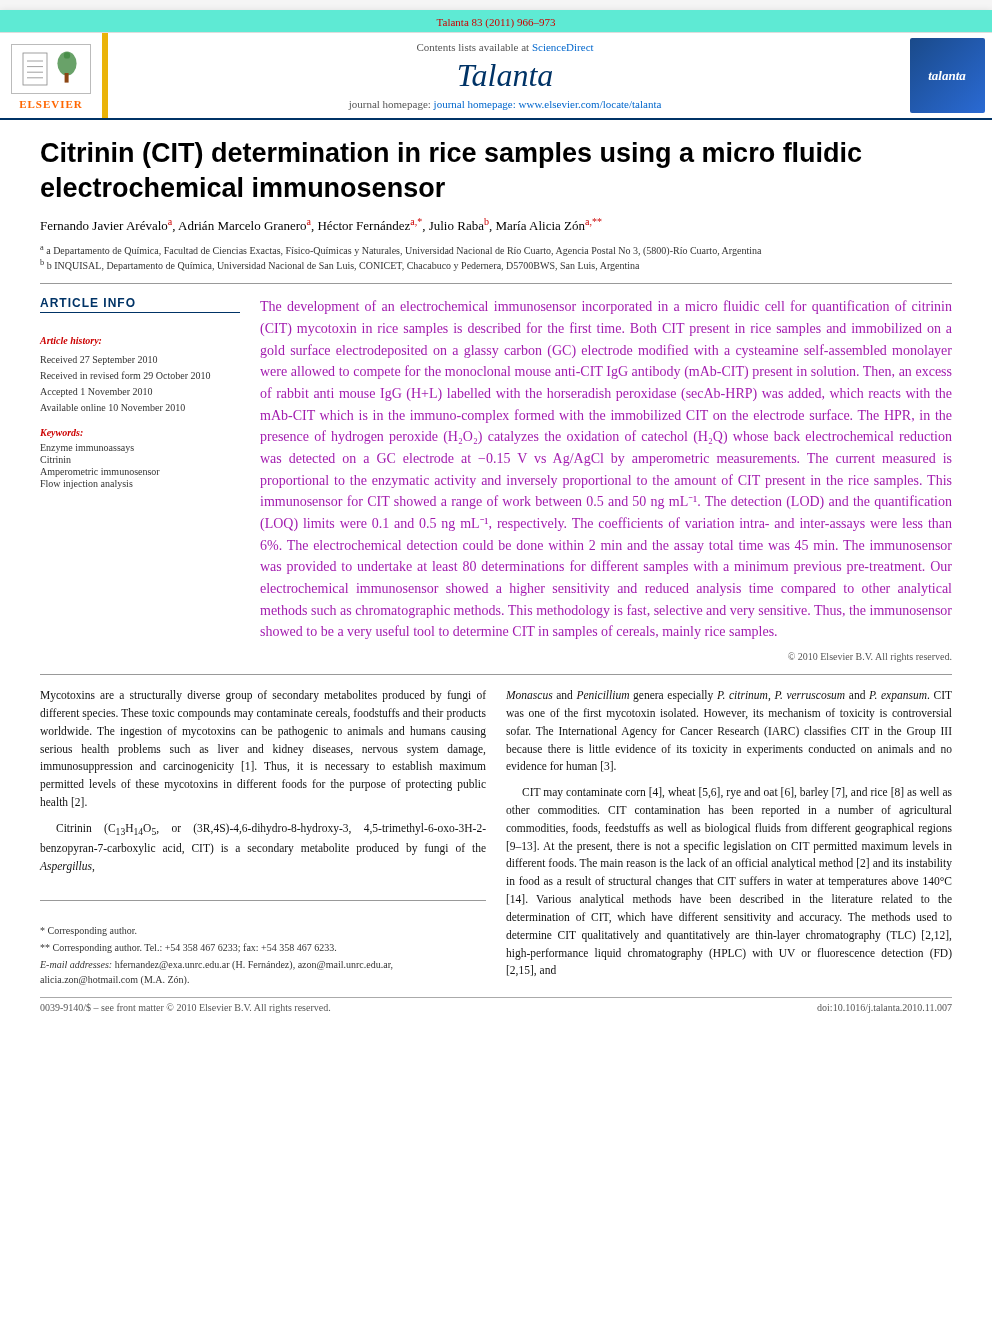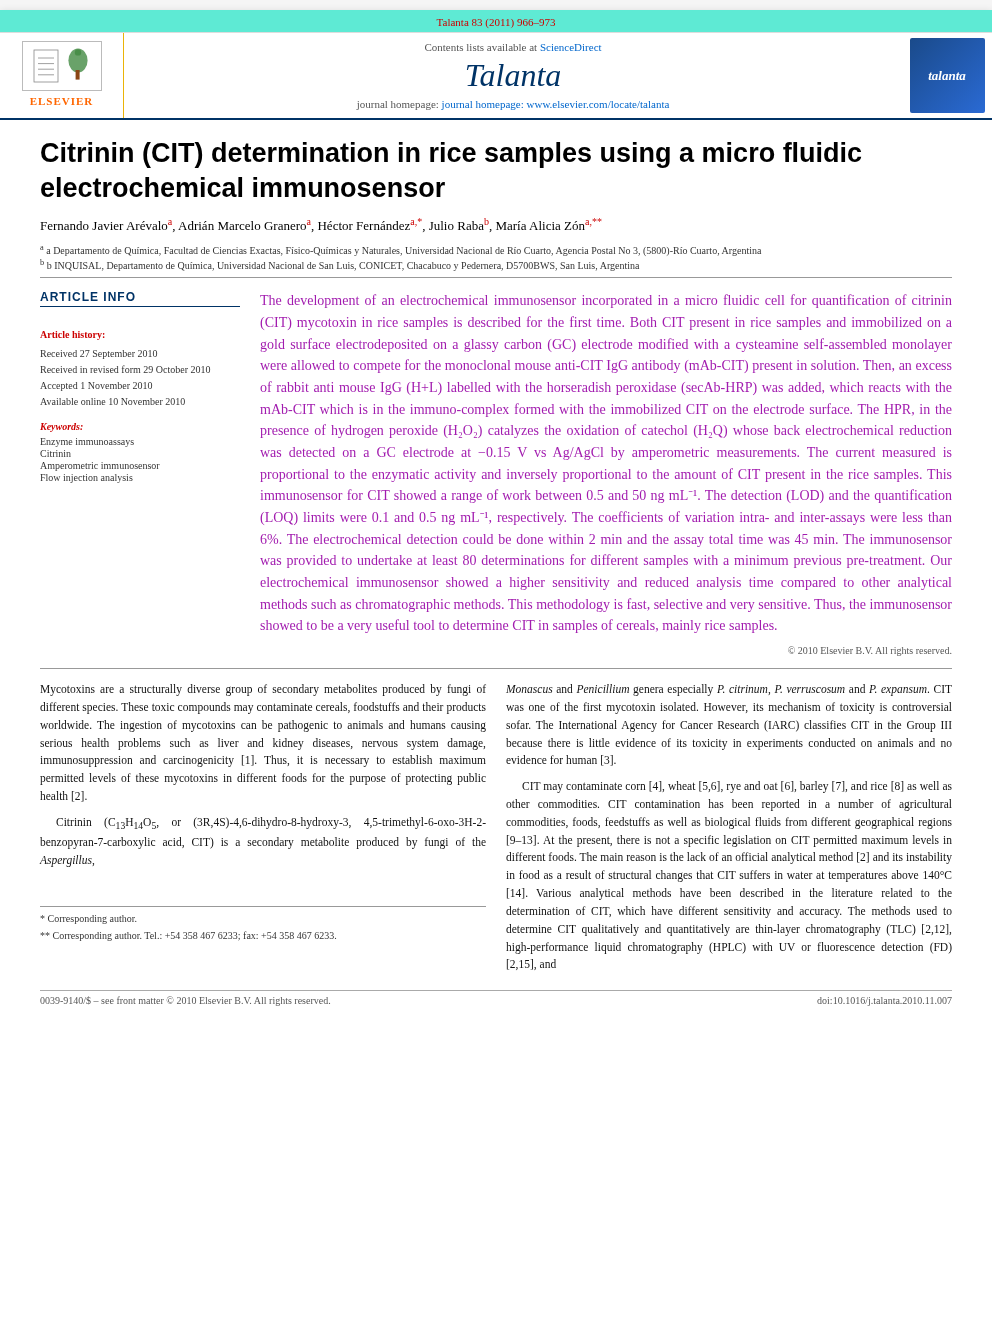--- a/index.html
+++ b/index.html
@@ -30,26 +30,26 @@
       border-bottom: 1px solid #ddd;
     }
     
     .journal-header {
       display: flex;
       align-items: stretch;
       border-bottom: 2px solid #003366;
       padding: 0;
     }
     .journal-header-left {
-      width: 124px;
-      display: flex;
-      align-items: flex-start;
+      width: 108px;
+      display: flex;
+      align-items: flex-end;
       justify-content: center;
       padding: 8px;
-      border-right: 1px solid #eab308;
+      border-right: 6px solid #eab308;
     }
     .elsevier-logo {
       display: flex;
       flex-direction: column;
       align-items: center;
     }
     .elsevier-logo .logo-box {
       width: 80px;
       height: 50px;
       background: #fff;
@@ -136,21 +136,21 @@
     .authors sup {
       font-size: 10px;
       color: #c00;
     }
     
     .affiliations {
       font-size: 10px;
       color: #333;
       margin-bottom: 12px;
       border-bottom: 1px solid #999;
-      padding-bottom: 4px;
+      padding-bottom: 10px;
     }
     .affiliations p {
       margin-bottom: 2px;
     }
     
     .two-col {
       display: flex;
       gap: 20px;
       margin-bottom: 10px;
     }
@@ -171,20 +171,21 @@
       border-bottom: 1px solid #003366;
       padding-bottom: 2px;
       margin-bottom: 20px;
       font-family: Arial, sans-serif;
     }
     .article-info-block {
       font-size: 10.5px;
       line-height: 1.5;
     }
     .article-info-block .info-label {
+      font-style: italic;
       font-weight: bold;
       font-size: 10px;
       color: #c00;
       display: block;
       margin-bottom: 4px;
     }
     .article-info-block .info-item {
       font-size: 10px;
       color: #333;
       margin-bottom: 1px;
@@ -250,22 +251,22 @@
     }
     .body-text p {
       margin-bottom: 8px;
       text-indent: 16px;
     }
     .body-text p:first-child {
       text-indent: 0;
     }
     .footnote-area {
       border-top: 1px solid #999;
-      margin-top: 36px;
-      padding-top: 4px;
+      margin-top: 24px;
+      padding-top: 22px;
       font-size: 10px;
       color: #333;
       line-height: 1.5;
     }
     .footnote-area p { margin-bottom: 2px; }
     .bottom-bar {
       margin-top: 8px;
       border-top: 1px solid #aaa;
       padding-top: 4px;
       font-size: 10px;
@@ -376,20 +377,24 @@
         <div class="body-text">
           <p>Mycotoxins are a structurally diverse group of secondary metabolites produced by fungi of different species. These toxic compounds may contaminate cereals, foodstuffs and their products worldwide. The ingestion of mycotoxins can be pathogenic to animals and humans causing serious health problems such as liver and kidney diseases, nervous system damage, immunosuppression and carcinogenicity [1]. Thus, it is necessary to establish maximum permitted levels of these mycotoxins in different foods for the purpose of protecting public health [2].</p>
           <p>
             Citrinin (C<sub>13</sub>H<sub>14</sub>O<sub>5</sub>, or (3R,4S)-4,6-dihydro-8-hydroxy-3, 4,5-trimethyl-6-oxo-3H-2-benzopyran-7-carboxylic acid, CIT) is a secondary metabolite produced by fungi of the <em>Aspergillus</em>,
           </p>
         </div>
 
         <div class="footnote-area">
           <p>* Corresponding author.</p>
           <p>** Corresponding author. Tel.: +54 358 467 6233; fax: +54 358 467 6233.</p>
+          <p>
+            <em>E-mail addresses:</em>
+            <span>hfernandez@exa.unrc.edu.ar (H. Fernández), azon@mail.unrc.edu.ar, alicia.zon@hotmail.com (M.A. Zón).</span>
+          </p>
         </div>
       </div>
 
       <div class="intro-col">
         <div class="body-text">
           <p>
             <em>Monascus</em> and <em>Penicillium</em> genera especially <em>P. citrinum</em>, <em>P. verruscosum</em> and <em>P. expansum</em>. CIT was one of the first mycotoxin isolated. However, its mechanism of toxicity is controversial sofar. The International Agency for Cancer Research (IARC) classifies CIT in the Group III because there is little evidence of its toxicity in experiments conducted on animals and no evidence for human [3].
           </p>
           <p>
             CIT may contaminate corn [4], wheat [5,6], rye and oat [6], barley [7], and rice [8] as well as other commodities. CIT contamination has been reported in a number of agricultural commodities, foods, feedstuffs as well as biological fluids from different geographical regions [9–13]. At the present, there is not a specific legislation on CIT permitted maximum levels in different foods. The main reason is the lack of an official analytical method [2] and its instability in food as a result of structural changes that CIT suffers in water at temperatures above 140°C [14]. Various analytical methods have been described in the literature related to the determination of CIT, which have different sensitivity and accuracy. The methods used to determine CIT qualitatively and quantitatively are thin-layer chromatography (TLC) [2,12], high-performance liquid chromatography (HPLC) with UV or fluorescence detection (FD) [2,15], and

